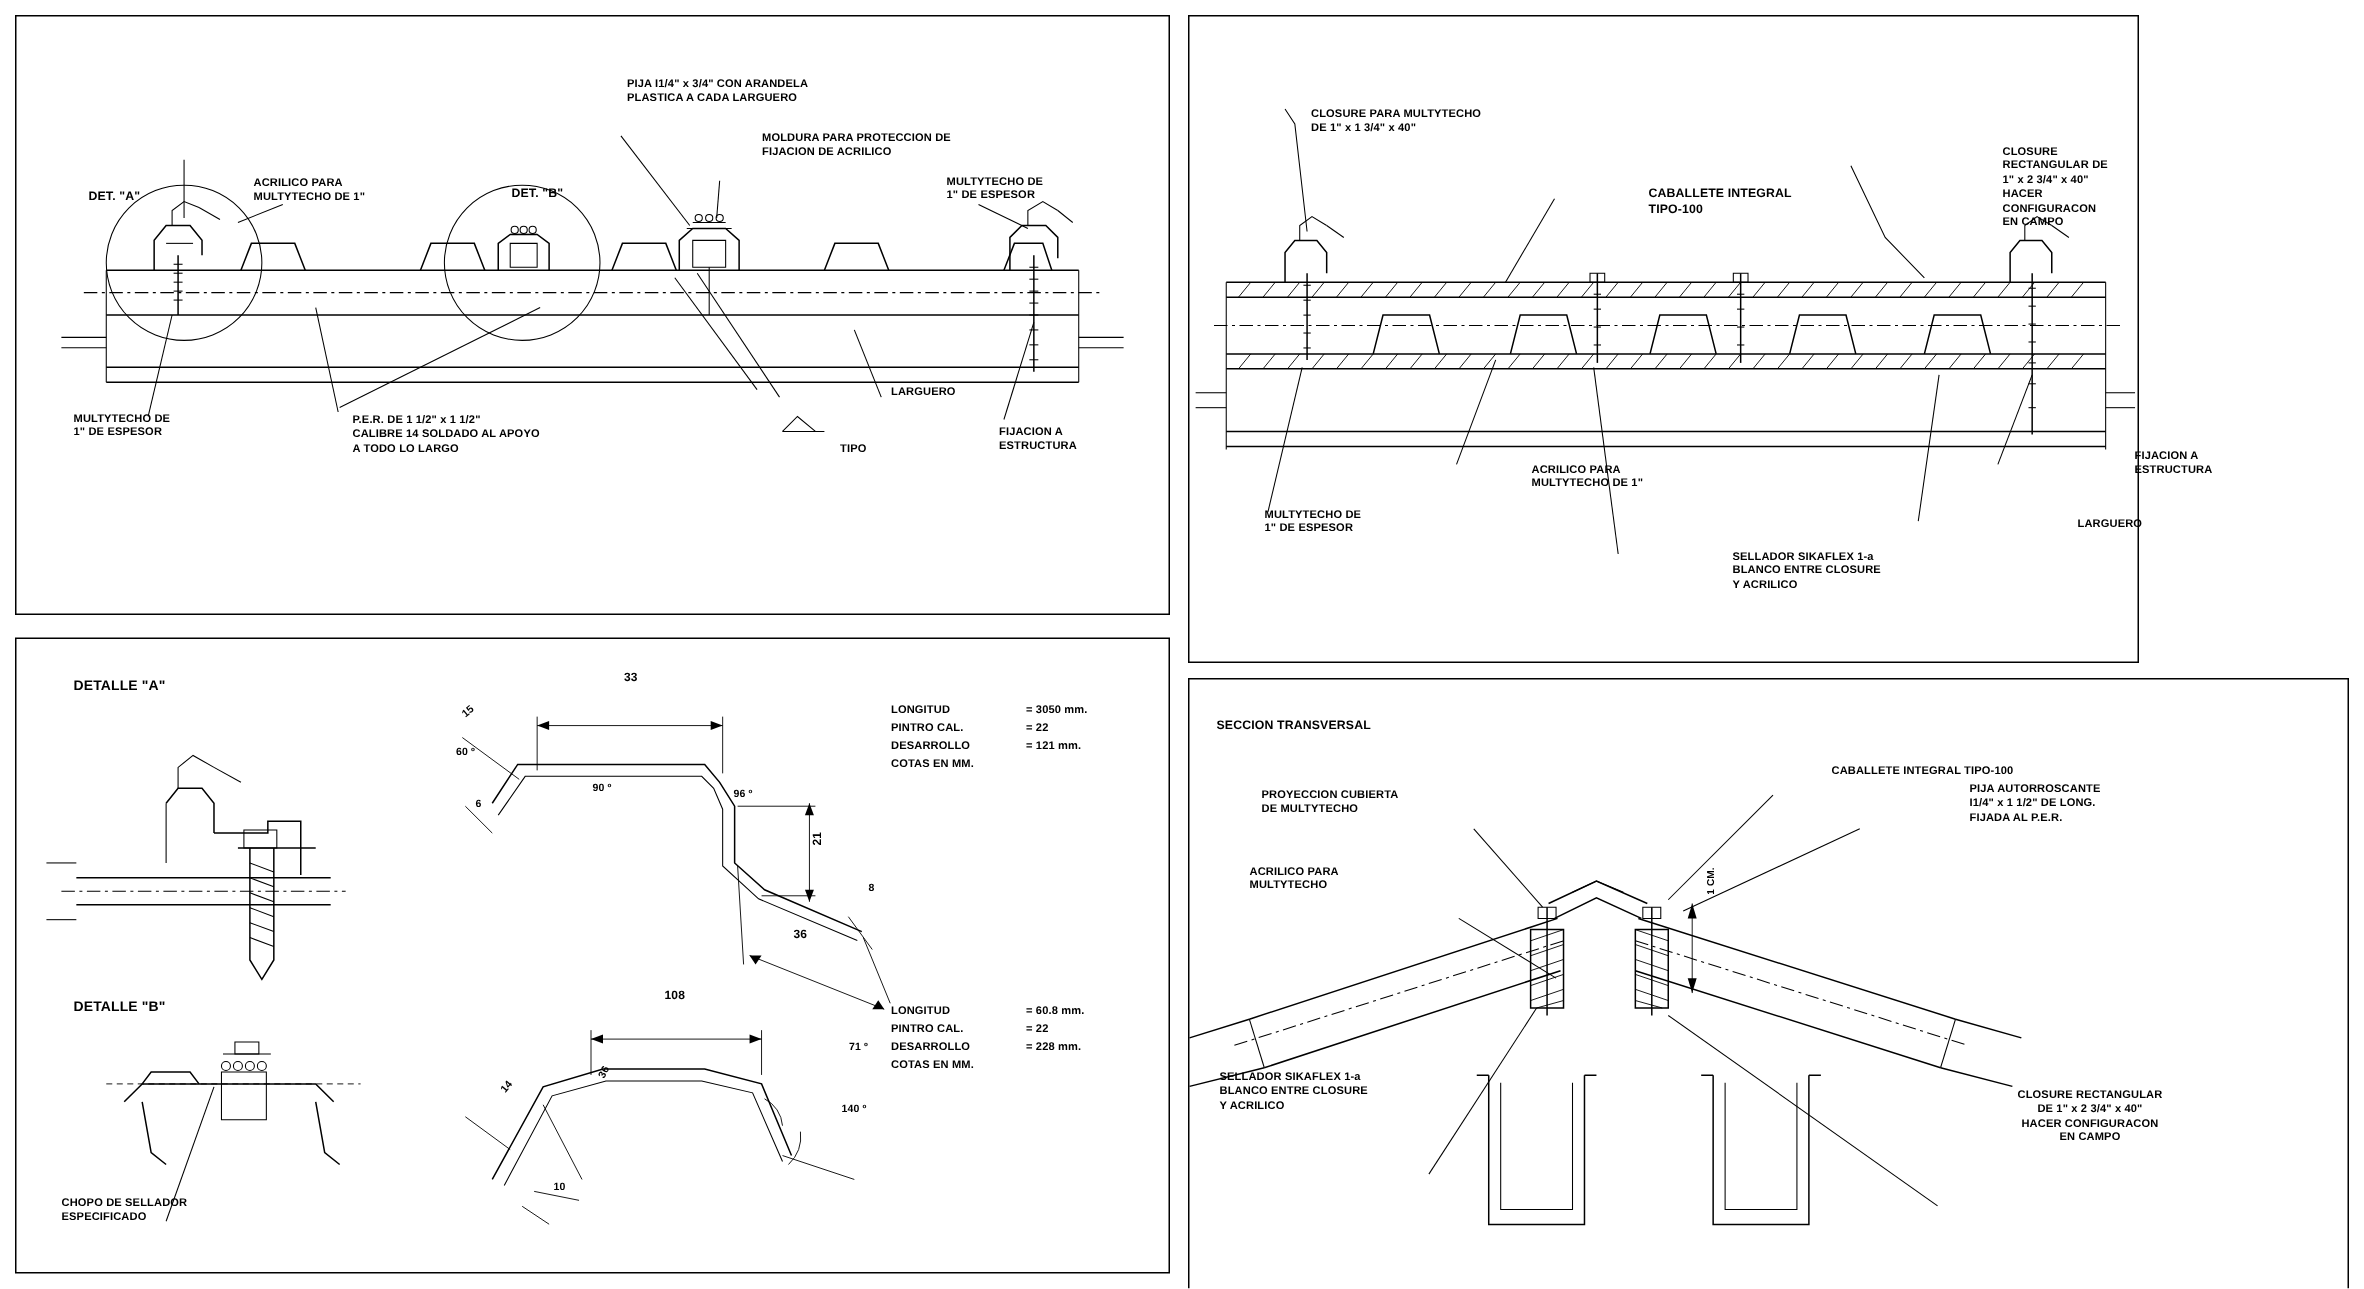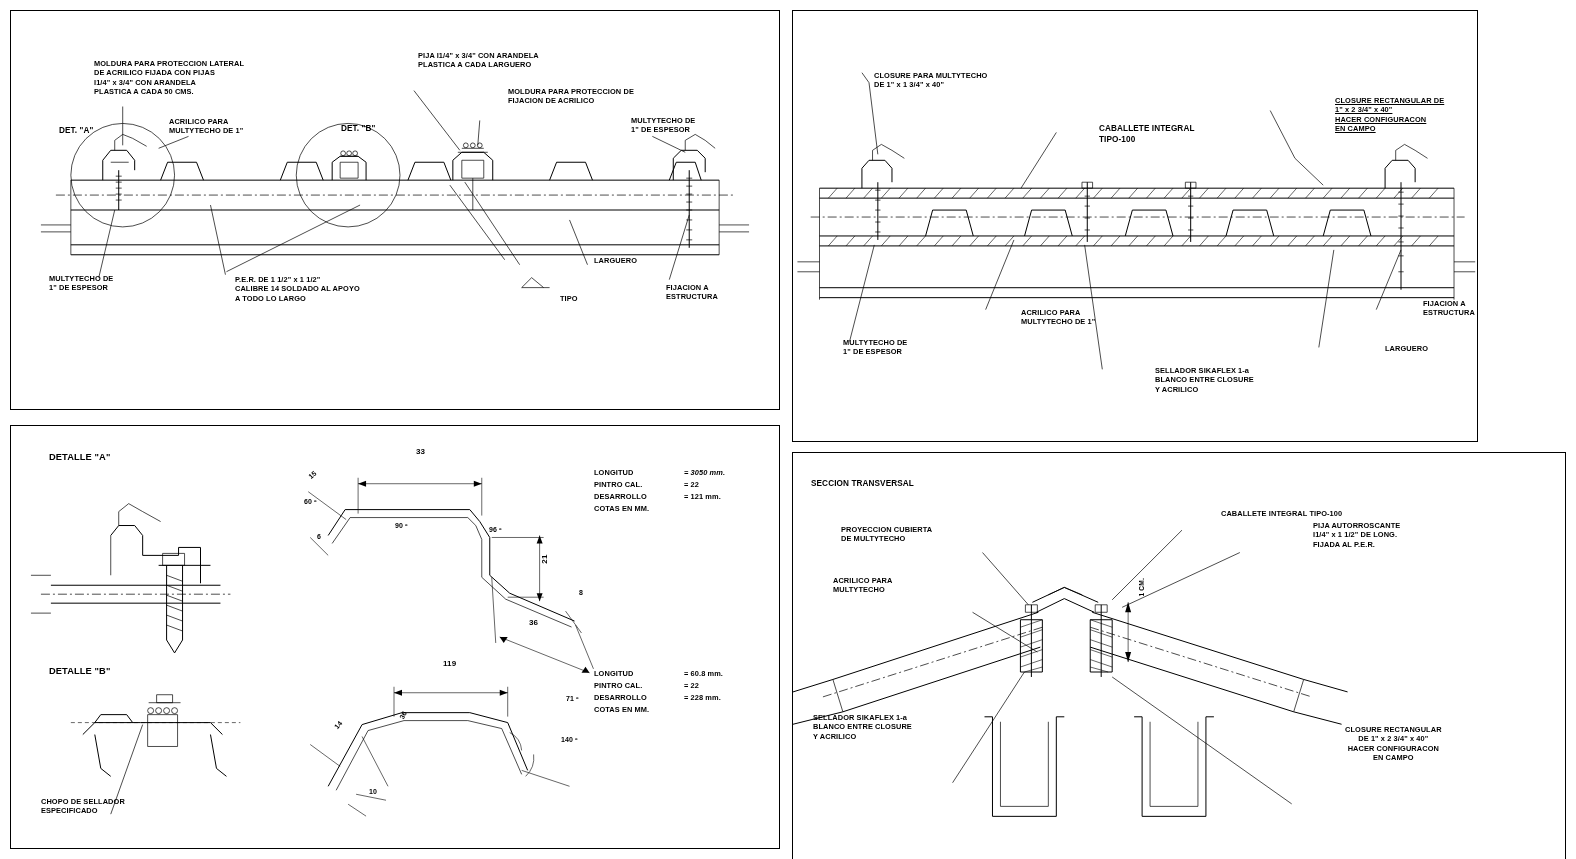--- a/index.html
+++ b/index.html
@@ -15,21 +15,21 @@
     background: #ffffff;
     overflow: hidden;
   }
   .panel {
     position: absolute;
     border: 1px solid #000;
     background: #fff;
   }
   #panel-detail-top     { left: 10px;  top: 10px;  width: 770px; height: 400px; }
   #panel-detail-bottom  { left: 10px;  top: 425px; width: 770px; height: 424px; }
-  #panel-ridge-top      { left: 792px; top: 10px;  width: 686px; height: 432px; padding-left: 38px; }
+  #panel-ridge-top      { left: 792px; top: 10px;  width: 634px; height: 432px; padding-left: 38px; }
   #panel-section        { left: 792px; top: 452px; width: 774px; height: 496px; }
 
   .label {
     position: absolute;
     font-size: 7.4px;
     line-height: 1.28;
     font-weight: bold;
     color: #000;
     letter-spacing: 0.1px;
     white-space: pre-line;
@@ -138,24 +138,20 @@
       <polyline class="ln-t" points="455,172 510,255"></polyline>
       <polyline class="ln-t" points="578,255 560,210"></polyline>
       <polyline class="ln-t" points="660,270 680,205"></polyline>
       <polyline class="ln-t" points="643,126 676,142"></polyline>
       <polyline class="ln-t" points="178,126 148,138"></polyline>
 
       <polyline class="ln-t" points="512,278 540,278"></polyline>
       <polyline class="ln-t" points="512,278 522,268 534,278"></polyline>
     </svg>
 
-    <div class="label" style="left:83px; top:48px;">MOLDURA PARA PROTECCION LATERAL
-DE ACRILICO FIJADA CON PIJAS
-I1/4" x 3/4" CON ARANDELA
-PLASTICA A CADA 50 CMS.</div>
     <div class="label mid" style="left:48px; top:115px;">DET. "A"</div>
     <div class="label" style="left:158px; top:106px;">ACRILICO PARA
 MULTYTECHO DE 1"</div>
     <div class="label mid" style="left:330px; top:113px;">DET. "B"</div>
     <div class="label" style="left:407px; top:40px;">PIJA I1/4" x 3/4" CON ARANDELA
 PLASTICA A CADA LARGUERO</div>
     <div class="label" style="left:497px; top:76px;">MOLDURA PARA PROTECCION DE
 FIJACION DE ACRILICO</div>
     <div class="label" style="left:620px; top:105px;">MULTYTECHO DE
 1" DE ESPESOR</div>
@@ -263,25 +259,25 @@
     <div class="label num small" style="left:478px; top:100px;">96 º</div>
     <div class="label num" style="left:530px; top:128px; transform:rotate(-90deg);">21</div>
     <div class="label num small" style="left:306px; top:107px;">6</div>
     <div class="label num small" style="left:568px; top:163px;">8</div>
     <div class="label num" style="left:518px; top:192px;">36</div>
 
     <div class="label" style="left:583px; top:42px;">LONGITUD</div>
     <div class="label" style="left:583px; top:54px;">PINTRO CAL.</div>
     <div class="label" style="left:583px; top:66px;">DESARROLLO</div>
     <div class="label" style="left:583px; top:78px;">COTAS EN MM.</div>
-    <div class="label" style="left:673px; top:42px;font-style:italic;">= 3050 mm.</div>
+    <div class="label" style="left:673px; top:42px;">= 3050 mm.</div>
     <div class="label" style="left:673px; top:54px;">= 22</div>
     <div class="label" style="left:673px; top:66px;">= 121 mm.</div>
 
-    <div class="label num" style="left:432px; top:233px;">119</div>
+    <div class="label num" style="left:432px; top:233px;">108</div>
     <div class="label num small" style="left:324px; top:295px; transform:rotate(-50deg);">14</div>
     <div class="label num small" style="left:389px; top:285px; transform:rotate(-62deg);">36</div>
     <div class="label num small" style="left:358px; top:362px;">10</div>
     <div class="label num small" style="left:555px; top:269px;">71 º</div>
     <div class="label num small" style="left:550px; top:310px;">140 º</div>
 
     <div class="label" style="left:583px; top:243px;">LONGITUD</div>
     <div class="label" style="left:583px; top:255px;">PINTRO CAL.</div>
     <div class="label" style="left:583px; top:267px;">DESARROLLO</div>
     <div class="label" style="left:583px; top:279px;">COTAS EN MM.</div>
@@ -430,21 +426,21 @@
       <polyline class="ln-t" points="218,300 250,230"></polyline>
       <polyline class="ln-t" points="350,360 330,235"></polyline>
       <polyline class="ln-t" points="595,338 612,240"></polyline>
       <polyline class="ln-t" points="660,300 688,240"></polyline>
     </svg>
 
     <div class="label" style="left:81px; top:60px;">CLOSURE PARA MULTYTECHO
 DE 1" x 1 3/4" x 40"</div>
     <div class="label mid" style="left:306px; top:113px;">CABALLETE INTEGRAL
 TIPO-100</div>
-    <div class="label" style="left:542px; top:85px;text-decoration:underline;">CLOSURE RECTANGULAR DE
+    <div class="label" style="left:542px; top:85px;">CLOSURE RECTANGULAR DE
 1" x 2 3/4" x 40"
 HACER CONFIGURACON
 EN CAMPO</div>
     <div class="label" style="left:50px; top:327px;">MULTYTECHO DE
 1" DE ESPESOR</div>
     <div class="label" style="left:228px; top:297px;">ACRILICO PARA
 MULTYTECHO DE 1"</div>
     <div class="label" style="left:362px; top:355px;">SELLADOR SIKAFLEX 1-a
 BLANCO ENTRE CLOSURE
 Y ACRILICO</div>

